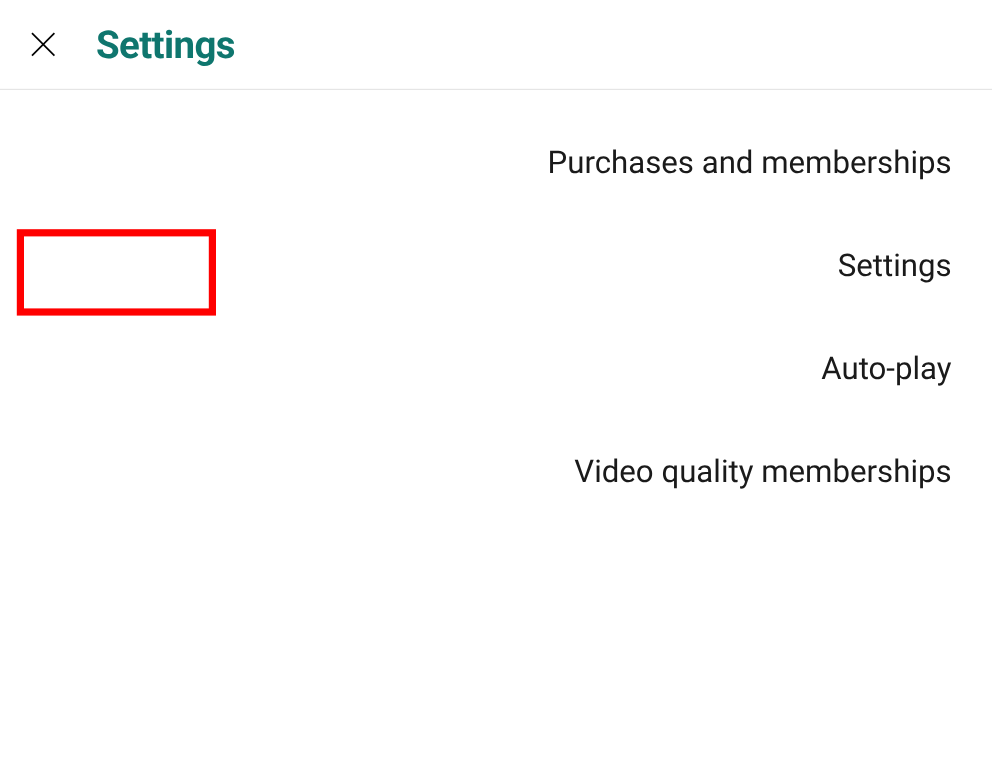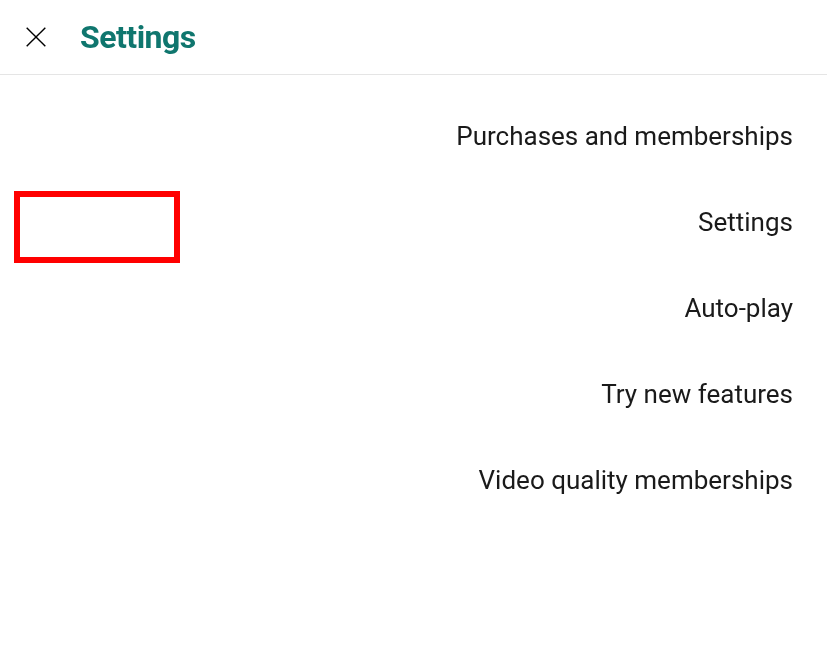--- a/index.html
+++ b/index.html
@@ -84,18 +84,15 @@
     <span>Purchases and memberships</span>
   </div>
   <div class="settings-item highlighted">
     <span>Settings</span>
     <div class="highlight-box"></div>
   </div>
   <div class="settings-item">
     <span>Auto-play</span>
   </div>
   <div class="settings-item">
-    <span>Try new features</span>
-  </div>
-  <div class="settings-item">
     <span>Video quality memberships</span>
   </div>
 </div>
 
 </body></html>

